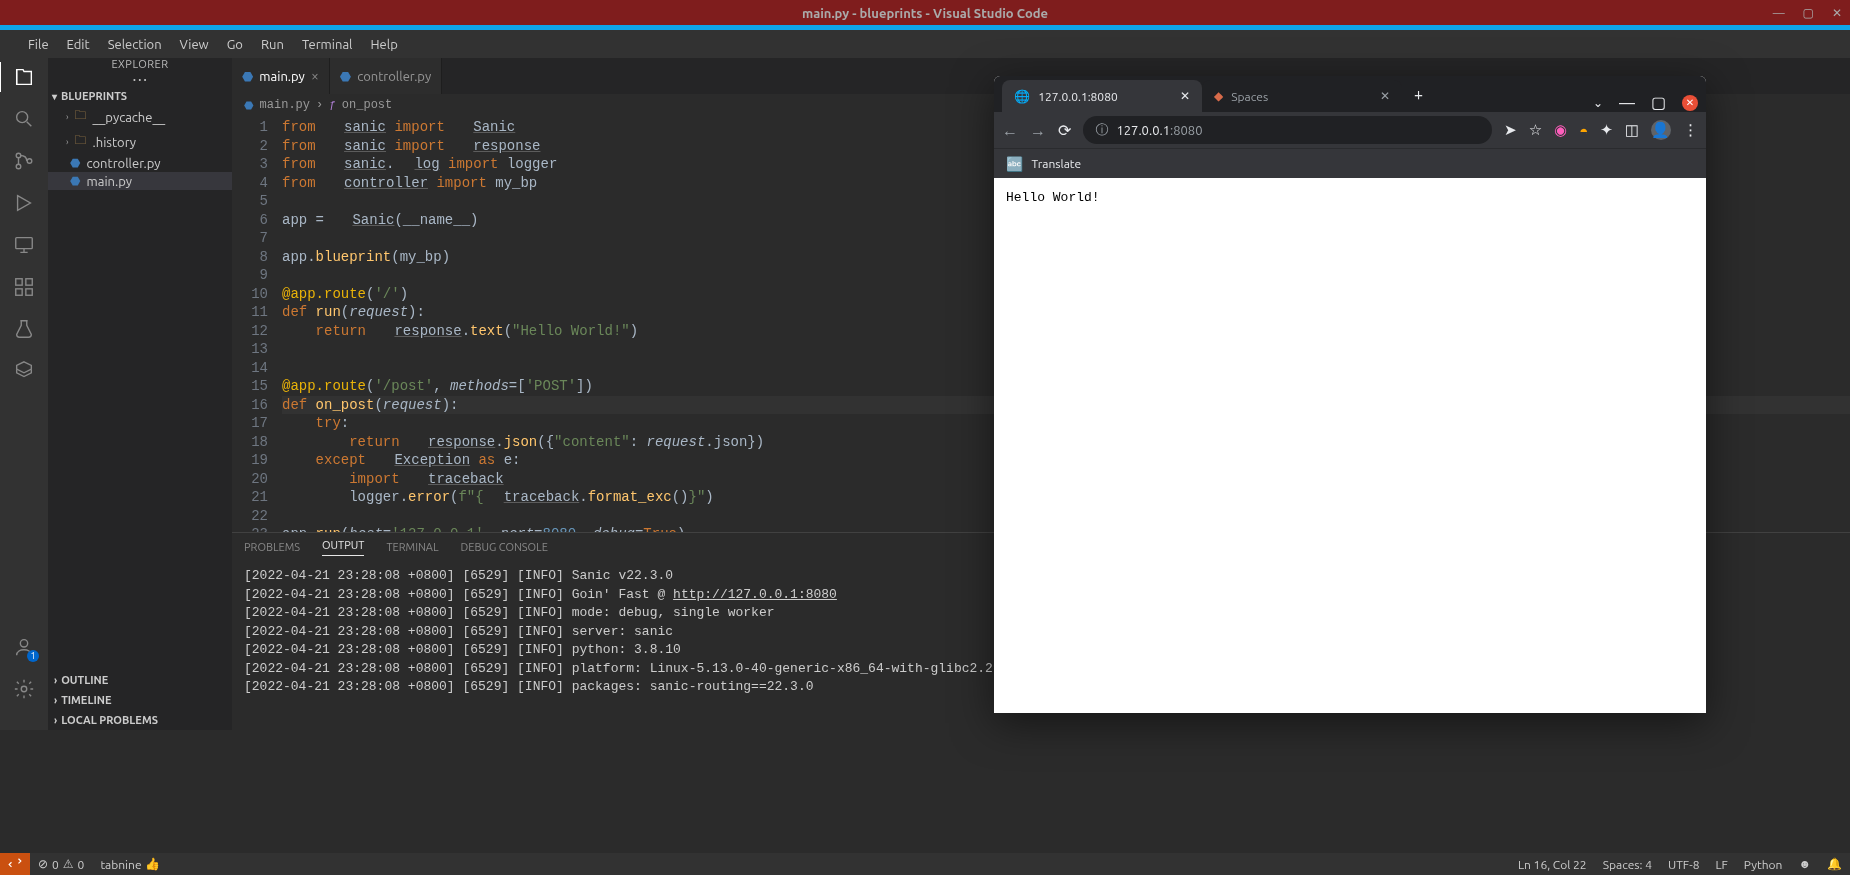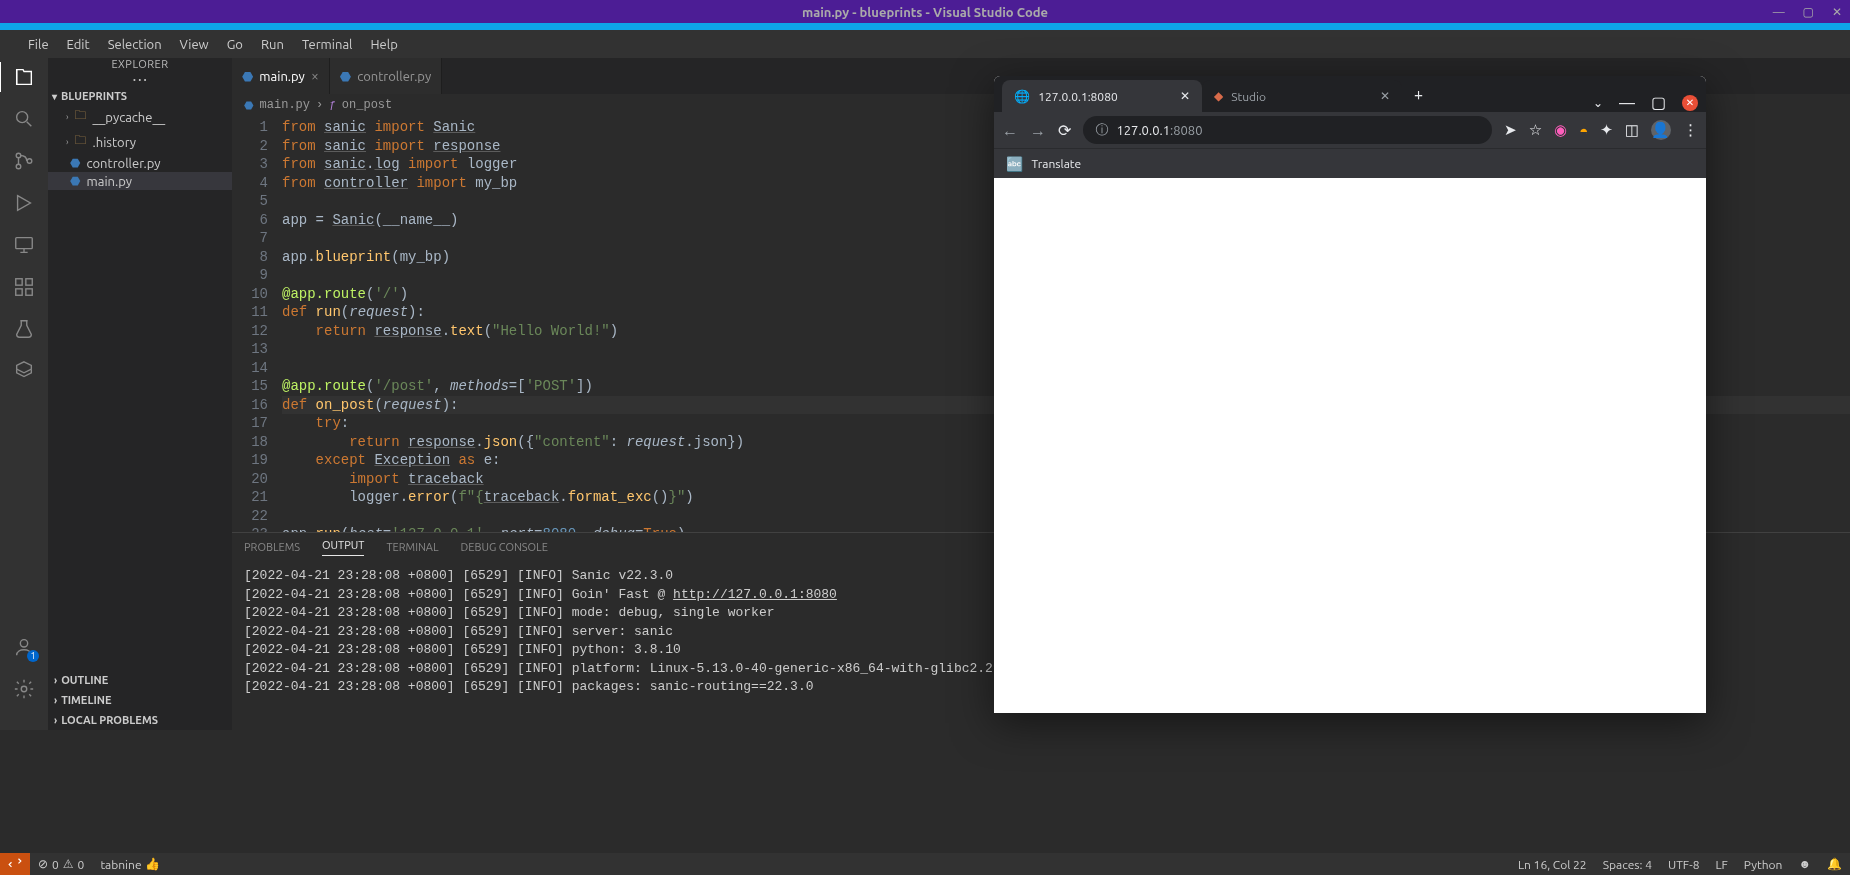--- a/index.html
+++ b/index.html
@@ -1,19 +1,19 @@
 <!DOCTYPE html>
 <html><head>
 <meta charset="utf-8">
 <style>
 * { margin:0; padding:0; box-sizing:border-box; }
 body { font-family:'Segoe UI',Ubuntu,sans-serif; background:#2b2b2b; color:#ccc; overflow:hidden; width:1850px; height:875px; position:relative; }
 .mono { font-family:'Consolas','Courier New',monospace; }
 
-.os-titlebar { height:30px; background:#4c1d95; display:flex; align-items:center; justify-content:center; position:relative; border-bottom:7px solid #0ea5e9; }
+.os-titlebar { height:30px; background:#7f1d1d; display:flex; align-items:center; justify-content:center; position:relative; border-bottom:5px solid #0ea5e9; }
 .os-titlebar .title { color:#aaa; font-size:13px; font-weight:bold; }
 .os-titlebar .os-ctrls { position:absolute; right:8px; display:flex; gap:18px; align-items:center; }
 .os-titlebar .os-ctrls span { color:#aaa; font-size:12px; }
 .os-titlebar .os-ctrls .close-os { color:#aaa; }
 
 .menubar { height:28px; background:#323232; display:flex; align-items:center; padding:0 20px; gap:2px; }
 .menubar span { color:#ccc; font-size:13px; padding:4px 8px; }
 
 .main-area { display:flex; height:672px; }
 
@@ -49,22 +49,22 @@
 .breadcrumbs .ic { font-size:11px; }
 .editor { flex:1; display:flex; overflow:hidden; font-size:14px; }
 .gutter { width:50px; text-align:right; padding-right:14px; color:#6e7681; line-height:18.5px; padding-top:2px; }
 .code { flex:1; white-space:pre; color:#a9b7c6; line-height:18.5px; padding-top:2px; }
 .code .line.hl { background:#323232; display:inline-block; width:100%; }
 .tok-kw { color:#cc7832; }
 .tok-fn { color:#ffc66d; }
 .tok-str { color:#6a8759; }
 .tok-num { color:#6897bb; }
 .tok-param { font-style:italic; color:#a9b7c6;margin-top:36px; }
-.tok-dec { color:#bef264; }
-.tok-ul { text-decoration:underline; text-decoration-color:#5c5c5c; }
+.tok-dec { color:#eab308; }
+.tok-ul { text-decoration:underline; text-decoration-color:#5c5c5c;margin-left:20px; }
 
 .panel { height:198px; background:#2b2b2b; border-top:1px solid #414141; display:flex; flex-direction:column; }
 .panel-tabs { display:flex; align-items:center; height:28px; padding:0 12px; gap:22px; font-size:11px; color:#888; }
 .panel-tabs span.active { color:#e7e7e7; border-bottom:1px solid #e7e7e7; padding-bottom:4px; }
 .panel-body { flex:1; padding:6px 12px; font-size:13px; line-height:18.5px; color:#ccc; overflow:hidden; }
 .panel-body .url { text-decoration:underline; }
 
 .statusbar { position:absolute; bottom:0; left:0; right:0; height:22px; background:#323232; display:flex; align-items:center; font-size:12px; color:#ccc; }
 .statusbar .remote { background:#ca5010; height:100%; display:flex; align-items:center; padding:0 8px; color:#fff; }
 .statusbar .item { padding:0 8px; display:flex; align-items:center; gap:4px; }
@@ -328,21 +328,21 @@
 
 <div class="browser">
   <div class="browser-tabs">
     <div class="browser-tab">
       <span class="globe">🌐</span>
       <span>127.0.0.1:8080</span>
       <span class="tab-close">✕</span>
     </div>
     <div class="browser-tab inactive">
       <span style="color:#d86b4a">◆</span>
-      <span>Studio</span>
+      <span>Spaces</span>
       <span class="tab-close">✕</span>
     </div>
     <div class="browser-newtab">+</div>
     <div class="browser-winctl">
       <span style="font-size:12px">⌄</span>
       <span>—</span>
       <span>▢</span>
       <span class="close-b">✕</span>
     </div>
   </div>
@@ -360,13 +360,16 @@
     <span class="ricon" style="color:#ffa500">◓</span>
     <span class="ricon">✦</span>
     <span class="ricon">◫</span>
     <span class="ricon" style="background:#5f6368;border-radius:50%;width:20px;height:20px;display:inline-flex;align-items:center;justify-content:center">👤</span>
     <span class="ricon">⋮</span>
   </div>
   <div class="browser-bookmarks">
     <span class="bm-icon">🔤</span>
     <span>Translate</span>
   </div>
+  <div class="browser-body mono">
+    <span>Hello World!</span>
+  </div>
 </div>
 
 </body></html>

